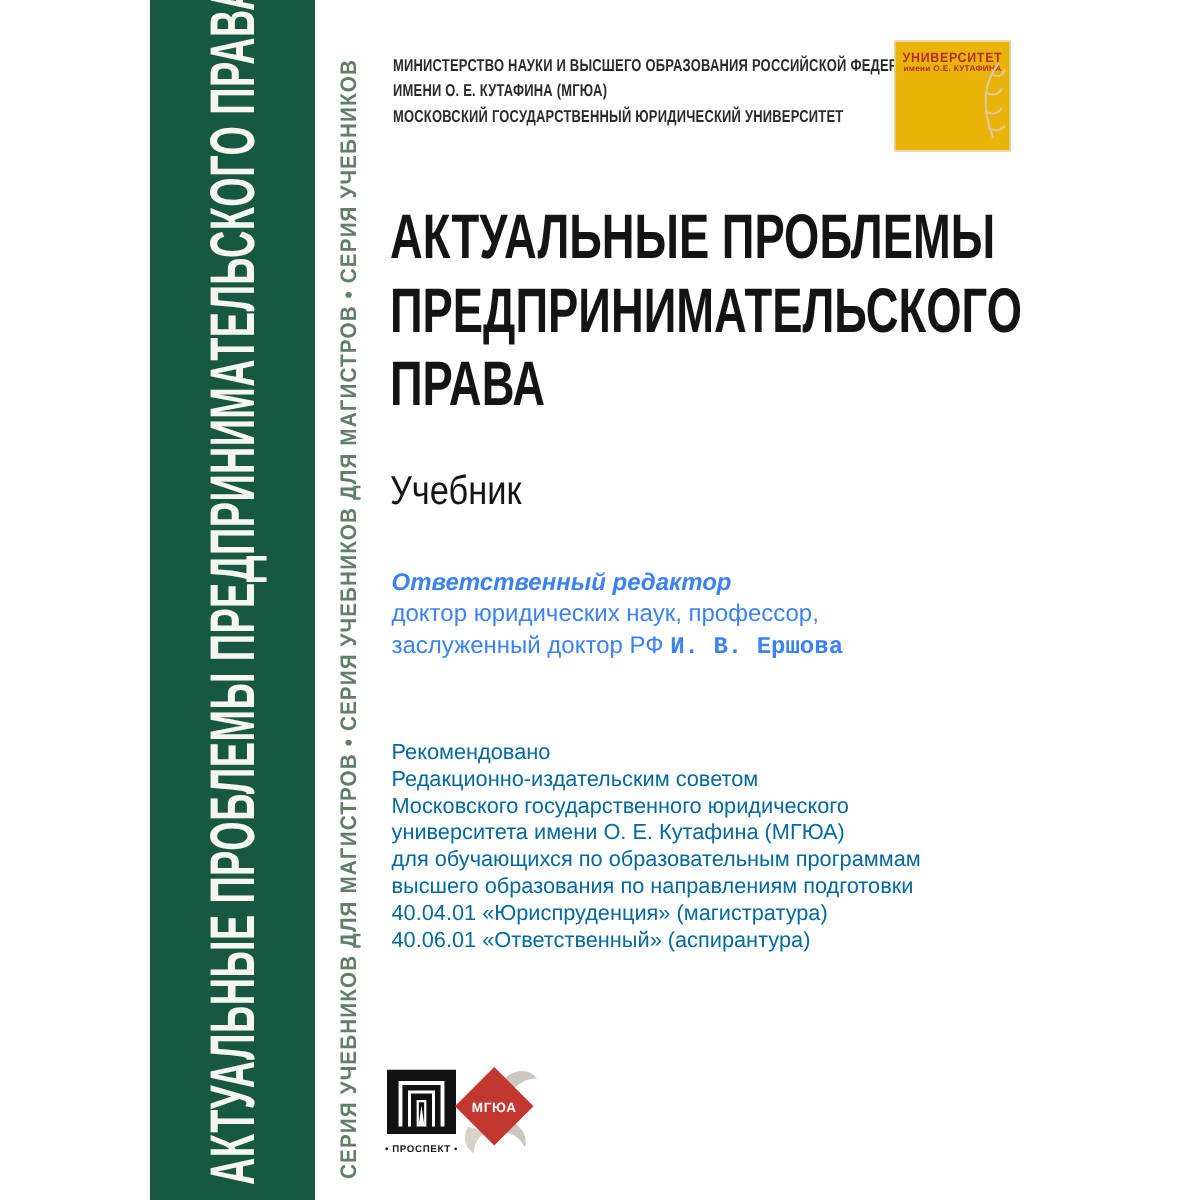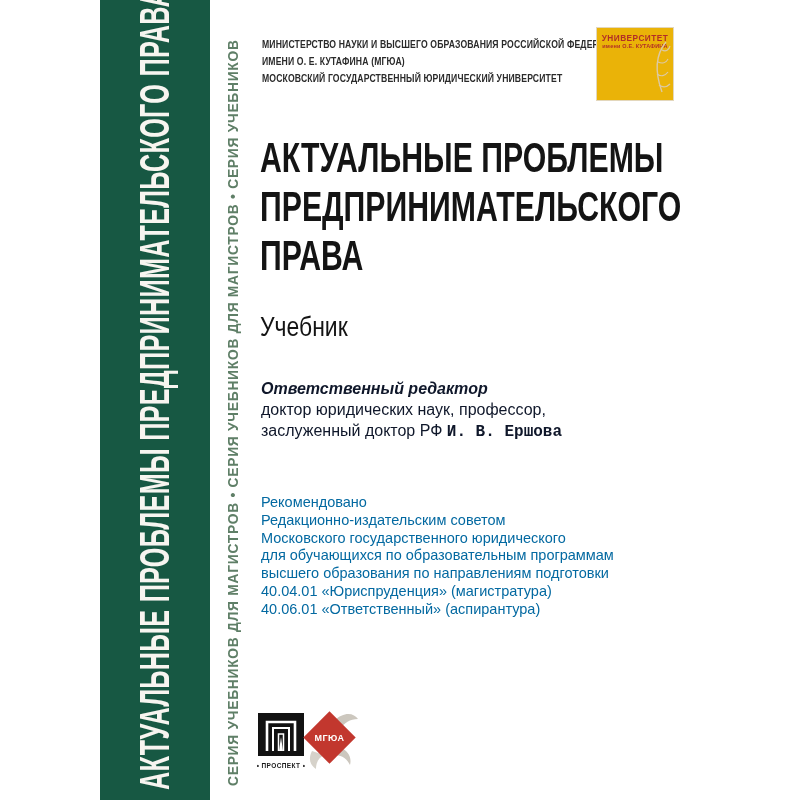--- a/index.html
+++ b/index.html
@@ -50,21 +50,21 @@
     font-size:5px;font-weight:bold;padding:1px 3px;letter-spacing:0.5px;
   }
   .badge-tag{position:absolute;left:7px;top:30px;width:13px;height:8px;background:#b22e27;}
   .badge-laurel{position:absolute;right:1px;top:12px;}
   
   .title{position:absolute;left:260px;top:133px;}
   .title .tline{height:49px;line-height:49px;}
   .title .cond{font-size:42px;font-weight:bold;color:#141414;transform:scaleX(0.72);}
   .subtitle{position:absolute;left:260px;top:311px;height:32px;line-height:32px;}
   .subtitle .cond{font-size:27px;font-weight:normal;color:#141414;transform:scaleX(0.85);}
-  .editor{position:absolute;left:261px;top:378px;font-size:16px;line-height:21px;color:#0f172a;}
+  .editor{position:absolute;left:261px;top:378px;font-size:16px;line-height:21px;color:#3b82f6;}
   .editor-role{font-weight:bold;font-style:italic;}
   .editor-name{font-weight:bold;font-family:Liberation Mono, monospace;}
   .recommend{position:absolute;left:261px;top:494px;font-size:14.5px;line-height:17.8px;color:#0369a1;}
   
   .prospekt{position:absolute;left:253px;top:713px;width:56px;text-align:center;}
   .prospekt-caption{margin-top:2px;font-size:6.5px;font-weight:bold;color:#1a1a1a;letter-spacing:0.4px;}
   .mgua{position:absolute;left:300px;top:707px;width:60px;height:64px;}
   .mgua-diamond{
     position:absolute;left:11px;top:12px;width:37px;height:37px;background:#c2372e;
     transform:rotate(45deg);
@@ -121,20 +121,21 @@
   <div class="editor">
     <div class="editor-role">Ответственный редактор</div>
     <div>доктор юридических наук, профессор,</div>
     <div><span>заслуженный доктор РФ </span><span class="editor-name">И. В. Ершова</span></div>
   </div>
 
   <div class="recommend">
     <div>Рекомендовано</div>
     <div>Редакционно-издательским советом</div>
     <div>Московского государственного юридического</div>
+    <div>университета имени О. Е. Кутафина (МГЮА)</div>
     <div>для обучающихся по образовательным программам</div>
     <div>высшего образования по направлениям подготовки</div>
     <div>40.04.01 «Юриспруденция» (магистратура)</div>
     <div>40.06.01 «Ответственный» (аспирантура)</div>
   </div>
 
   <div class="prospekt">
     <span>
       <svg width="46" height="43" viewBox="0 0 46 43">
         <rect width="46" height="43" fill="#121212"></rect>

